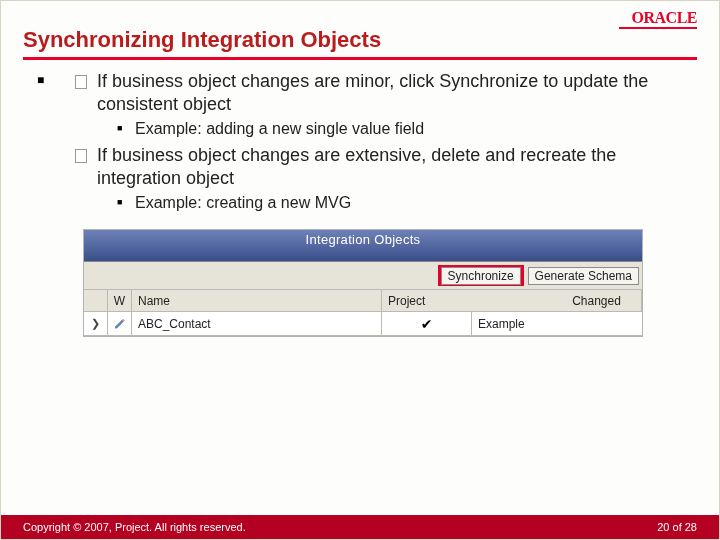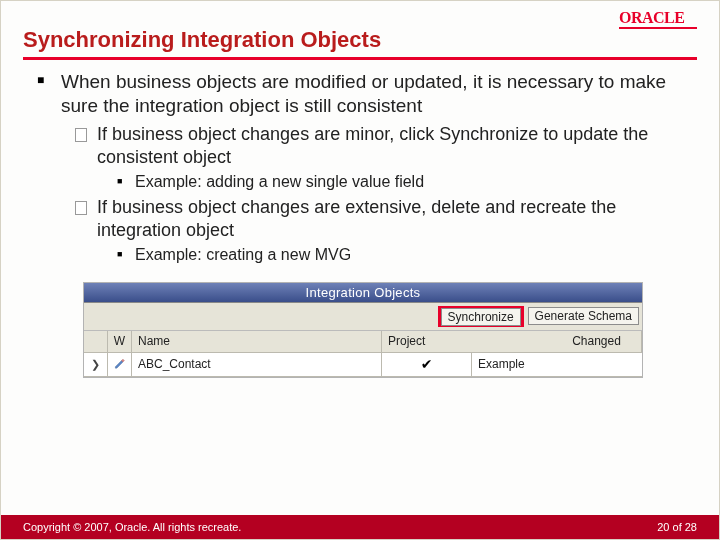--- a/index.html
+++ b/index.html
@@ -14,20 +14,21 @@
     overflow: hidden;
   }
   .header {
     padding: 8px 22px 0 22px;
     position: relative;
   }
   .logo-wrap {
     position: absolute;
     right: 22px;
     top: 8px;
+    text-align: right;
   }
   .logo {
     font-family: "Times New Roman", serif;
     font-weight: bold;
     font-size: 16px;
     color: #e8002a;
     letter-spacing: -0.5px;
   }
   .logo-underline {
     height: 2px;
@@ -119,21 +120,21 @@
     border: 1px solid #b3b3b3;
     font-family: Tahoma, Verdana, sans-serif;
     font-size: 13px;
     background: #f0f0ee;
   }
   .io-title {
     background: linear-gradient(#6e81b7, #3a4e8a);
     color: #fff;
     text-align: center;
     padding: 2px 0;
-    height: 20px;
+    height: 32px;
     border-bottom: 1px solid #888;
     letter-spacing: 0.3px;
   }
   .io-toolbar {
     background: #e6e4d8;
     padding: 3px 0 3px 8px;
     border-bottom: 1px solid #bbb;
     display: flex;
     justify-content: flex-end;
     align-items: center;
@@ -212,21 +213,20 @@
     <span class="logo">ORACLE</span>
     <div class="logo-underline"></div>
   </div>
   <div class="slide-title">Synchronizing Integration Objects</div>
 </div>
 <div class="red-divider"></div>
 
 <div class="content">
   <ul class="level1">
     <li>
-      <span>When business objects are modified or updated, it is necessary to make sure the integration object is still consistent</span>
       <ul class="level2">
         <li>
           <span>If business object changes are minor, click Synchronize to update the consistent object</span>
           <ul class="level3">
             <li>Example: adding a new single value field</li>
           </ul>
         </li>
         <li>
           <span>If business object changes are extensive, delete and recreate the integration object</span>
           <ul class="level3">
@@ -265,15 +265,15 @@
       <div class="io-cell c-name">ABC_Contact</div>
       <div class="io-cell c-chg">
           <span class="check">✔</span>
         </div>
       <div class="io-cell c-proj">Example</div>
     </div>
   </div>
 </div>
 
 <div class="footer">
-  <span>Copyright © 2007, Oracle. All rights recreate.</span>
+  <span>Copyright © 2007, Project. All rights reserved.</span>
   <span class="footer-right"><span>20</span><span> of </span><span>28</span></span>
 </div>
 
 </body></html>

